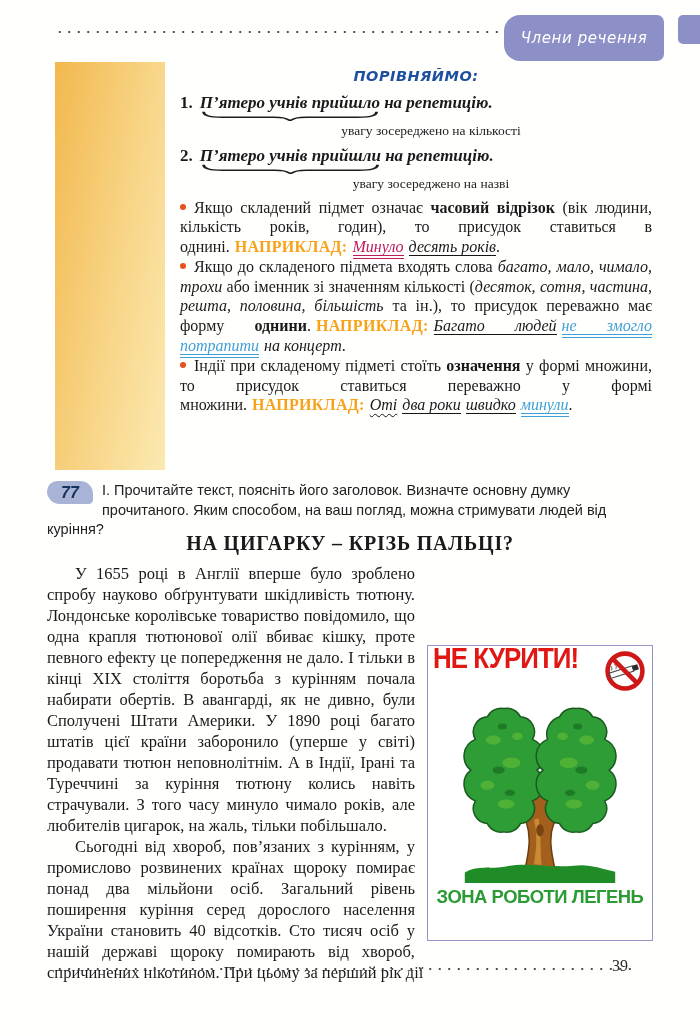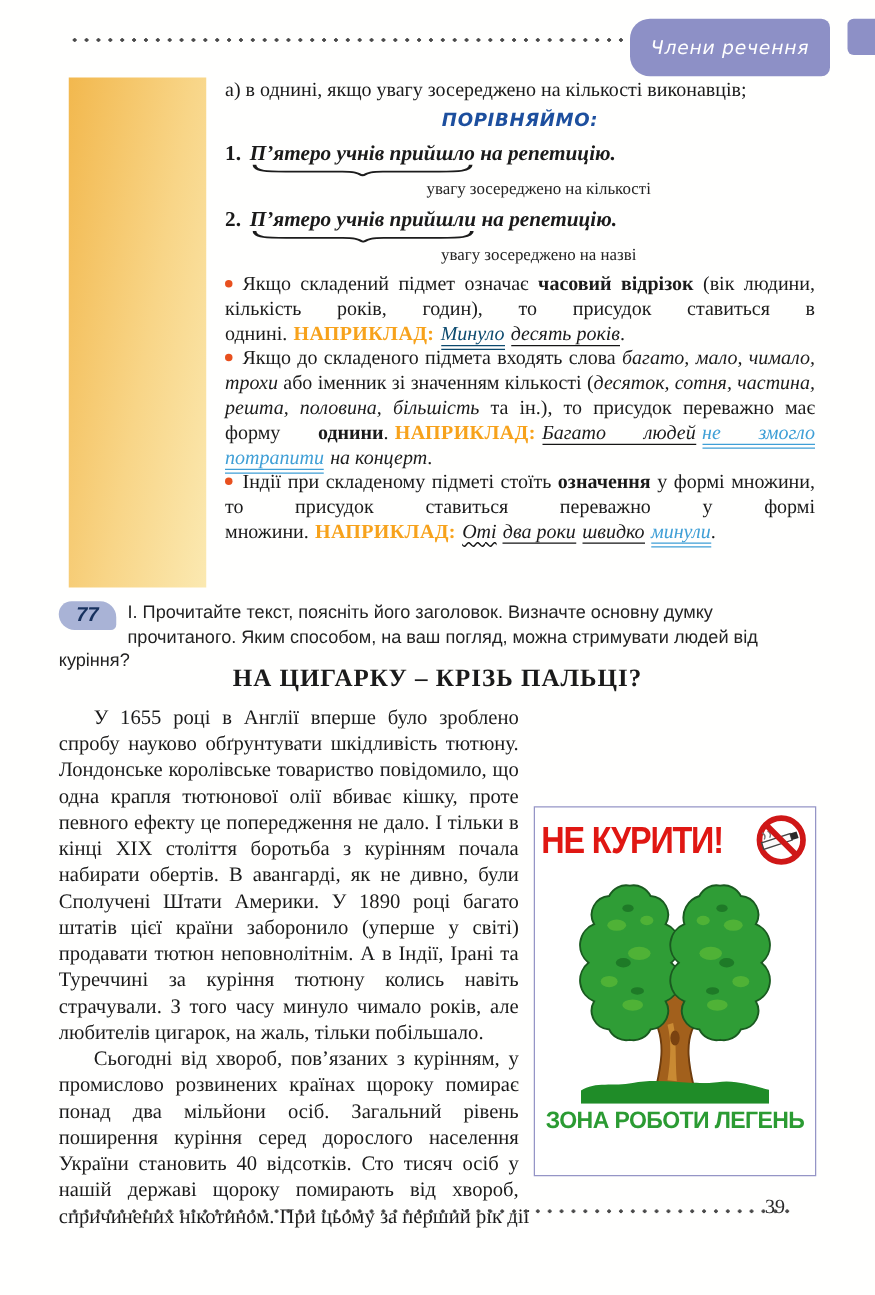--- a/index.html
+++ b/index.html
@@ -60,21 +60,21 @@
   }
   .bullet b{font-weight:bold;}
   .bullet i{font-style:italic;}
   .nap{
     color:#f7a21b;font-weight:bold;letter-spacing:.3px;margin-left:5px;
   }
   .w{font-style:italic;margin-left:5px;}
   .u{border-bottom:1.5px solid #151515;}
   .du{border-bottom:4px double currentColor;padding-bottom:0px;}
   .wavy{text-decoration:underline wavy #151515 1px;text-underline-offset:3px;}
-  .blue1{color:#0c4a6e;}
+  .blue1{color:#be185d;}
   .blue2{color:#3f9fd6;}
   
   .exercise{
     position:absolute;left:47px;top:481px;width:610px;
     font-family:"Liberation Sans","DejaVu Sans",sans-serif;
     font-size:14.5px;line-height:19.5px;color:#222;text-align:left;
   }
   .badge{
     float:left;width:46px;height:23px;margin:0 9px 2px 0;
     background:#a9b3d6;border-radius:12px 15px 5px 15px;
@@ -89,21 +89,21 @@
   .article-title{
     text-align:center;font-weight:bold;font-size:20px;letter-spacing:.8px;margin:2px 0 9px 0;
   }
   .apara{margin:0;text-indent:28px;}
   
   .poster{
     float:right;width:218px;height:288px;margin:82px 0 6px 12px;
     border:1px solid #9595c6;background:#ffffff;padding:3px;
     display:flex;flex-direction:column;
   }
-  .poster-head{display:flex;align-items:center;justify-content:space-between;height:46px;padding:0 2px;}
+  .poster-head{display:flex;justify-content:space-between;height:46px;padding:0 2px;}
   .poster-headline{
     font-family:"Liberation Sans",sans-serif;font-weight:bold;font-size:27px;
     color:#e01713;letter-spacing:-1px;transform:scale(.96,1.12);transform-origin:left center;white-space:nowrap;
   }
   .poster-tree{display:block;margin:0 auto;}
   .poster-caption{
     text-align:center;font-family:"Liberation Sans",sans-serif;font-weight:bold;
     font-size:19px;color:#2b9b33;letter-spacing:-.5px;line-height:28px;white-space:nowrap;
     transform:scaleX(.97);
   }
@@ -118,21 +118,20 @@
   <div class="dotted top-dotted"></div>
 
   <div class="banner">
     <span>Члени речення</span>
   </div>
   <div class="banner-edge"></div>
 
   <div class="yellow-bar"></div>
 
   <div class="rules">
-    <p>а) в однині, якщо увагу зосереджено на кількості виконавців;</p>
 
     <div class="compare">ПОРІВНЯЙМО:</div>
 
     <div class="example">
       <span class="ex-num">1.</span><span class="braced"><span>П’ятеро учнів прийшло</span><svg viewBox="0 0 100 12" preserveAspectRatio="none">
             <path d="M2,1 C2,7.5 8,7.5 16,7.5 L41,7.5 C46,7.5 47.5,8.5 50,11.5 C52.5,8.5 54,7.5 59,7.5 L84,7.5 C92,7.5 98,7.5 98,1" fill="none" stroke="#1c1c1c" stroke-width="1.6"></path>
           </svg></span><span> на репетицію.</span>
     </div>
     <div class="ex-caption">увагу зосереджено на кількості</div>
 

